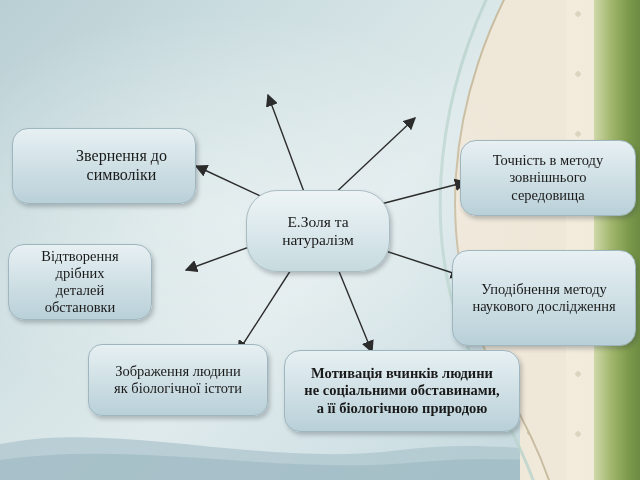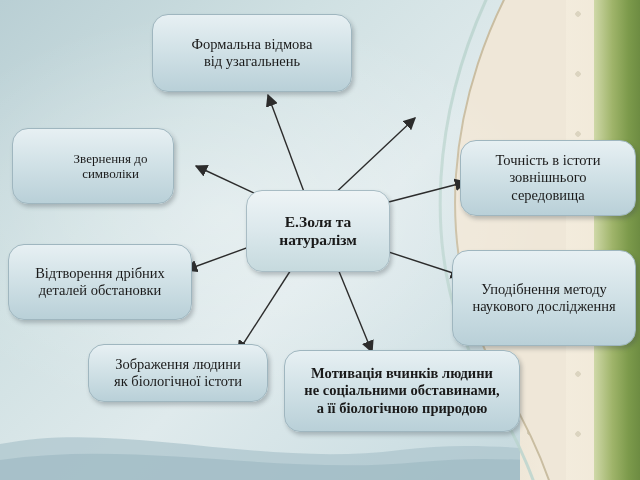--- a/index.html
+++ b/index.html
@@ -82,21 +82,22 @@
     box-shadow: 2px 3px 4px rgba(60,70,75,0.30);
     line-height: 1.18;
   }
   .node-text {
     display: block;
     white-space: pre-line;
   }
   .center-node {
     background: linear-gradient(180deg, #eef4f6 0%, #dbe8ec 50%, #c6dade 100%);
     border-color: #a8bcc4;
-    font-weight: bold;
+    font-weight: normal;
+    border-radius: 31px;
   }
 </style>
 </head>
 <body>
 
 <div id="slide">
 
   <div class="bg-base"></div>
 
   <svg class="bg-bottom-wave" viewBox="0 0 640 70" preserveAspectRatio="none">
@@ -132,46 +133,42 @@
       <line x1="296" y1="262" x2="238" y2="352"></line>
       <line x1="336" y1="264" x2="372" y2="352"></line>
     </g>
   </svg>
 
   <div class="node center-node" style="left:246px; top:190px; width:144px; height:82px; font-size:15.5px;">
     <span class="node-text">Е.Золя та
 натуралізм</span>
   </div>
 
-  <div class="node" style="left:152px; top:14px; width:200px; height:78px; font-size:14.5px;">
-    <span class="node-text">Формальна відмова
-від узагальнень</span>
-  </div>
 
 
-  <div class="node" style="left:12px; top:128px; width:162px; height:76px; font-size:13px;padding-left:45px;">
+  <div class="node" style="left:12px; top:128px; width:184px; height:76px; font-size:16px;padding-left:45px;">
     <span class="node-text">Звернення до символіки</span>
   </div>
 
   <div class="node" style="left:460px; top:140px; width:176px; height:76px; font-size:14.5px;">
-    <span class="node-text">Точність в істоти
+    <span class="node-text">Точність в методу
 зовнішнього середовища</span>
   </div>
 
-  <div class="node" style="left:8px; top:244px; width:184px; height:76px; font-size:14.5px;">
+  <div class="node" style="left:8px; top:244px; width:144px; height:76px; font-size:14.5px;">
     <span class="node-text">Відтворення дрібних
 деталей обстановки</span>
   </div>
 
   <div class="node" style="left:452px; top:250px; width:184px; height:96px; font-size:14.5px;">
     <span class="node-text">Уподібнення методу
 наукового дослідження</span>
   </div>
 
-  <div class="node" style="left:88px; top:344px; width:180px; height:58px; font-size:14.5px;">
+  <div class="node" style="left:88px; top:344px; width:180px; height:72px; font-size:14.5px;border-radius:14px;">
     <span class="node-text">Зображення людини
 як біологічної істоти</span>
   </div>
 
   <div class="node" style="left:284px; top:350px; width:236px; height:82px; font-size:14.5px;font-weight:bold;">
     <span class="node-text">Мотивація вчинків людини
 не соціальними обставинами,
 а її біологічною природою</span>
   </div>
 

